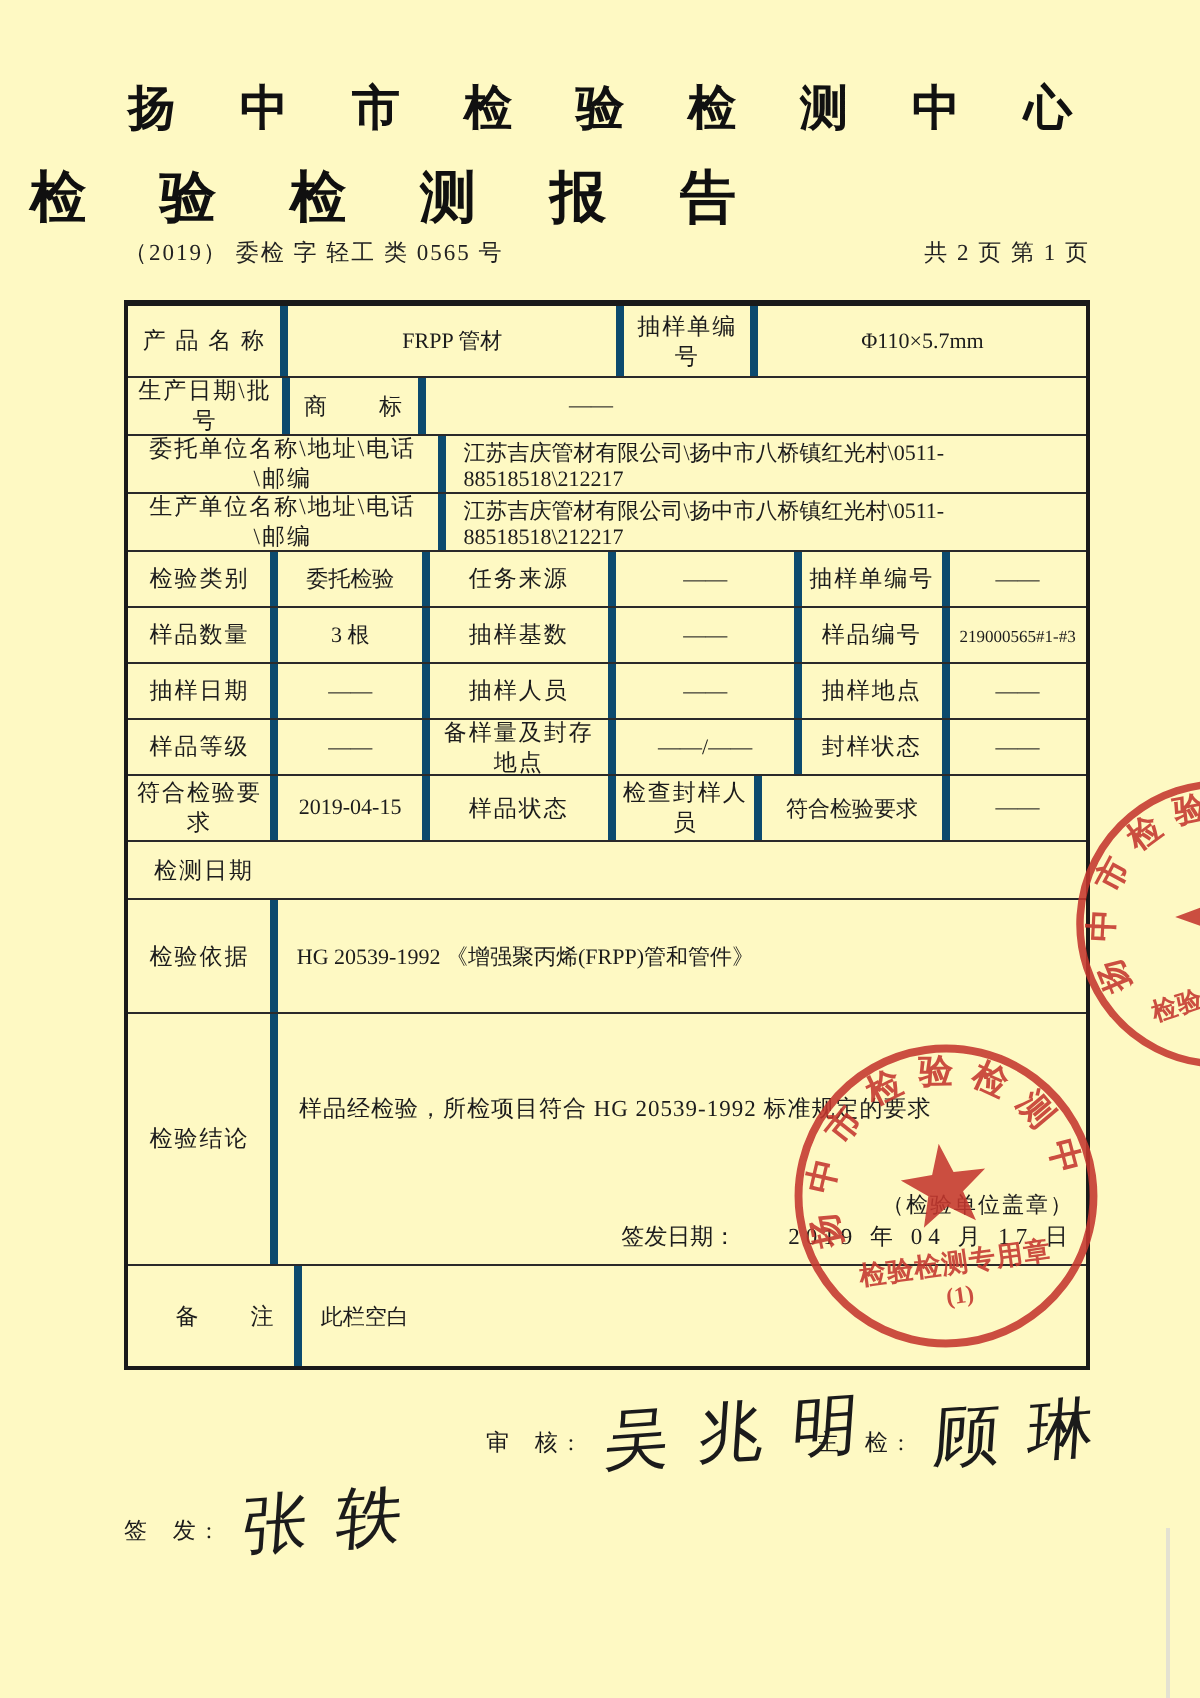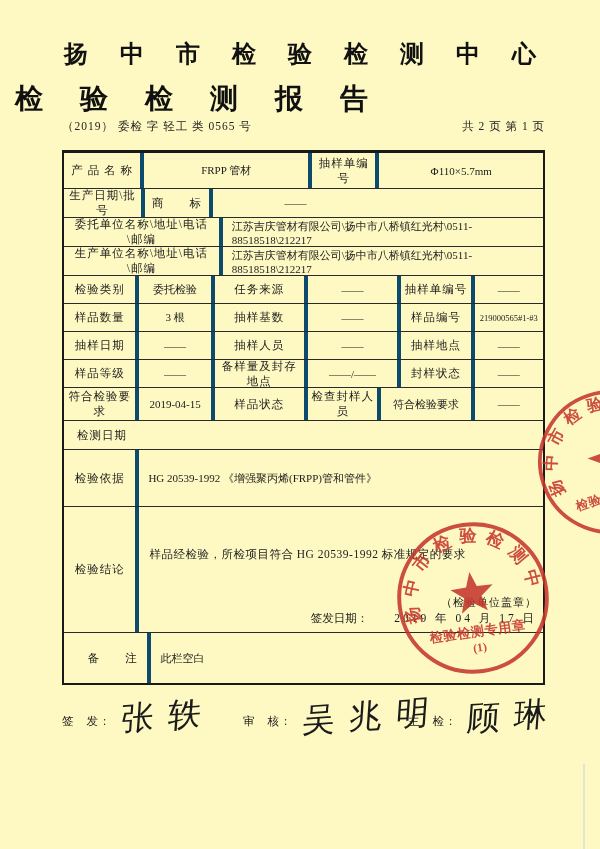--- a/index.html
+++ b/index.html
@@ -63,21 +63,21 @@
   .issue-date-line .date { letter-spacing: 3px; }
   
   .sig-area { position: absolute; top: 694px; left: 0; width: 600px; height: 70px; }
   .sig-group { position: absolute; display: flex; align-items: flex-start; }
   .sig-label { font-size: 11.5px; letter-spacing: 5px; padding-top: 20px; white-space: nowrap; }
   .sig-name {
     font-size: 33px; color: #1b1b1b; white-space: nowrap;
     margin-left: 10px; letter-spacing: 14px; font-weight: 500;
     transform: rotate(-4deg) skewX(-8deg);
   }
-  .sig1 { left: 62px; } .sig2 { left: 243px; } .sig3 { left: 408px; }
+  .sig1 { left: 62px; margin-top: 44px; } .sig2 { left: 243px; } .sig3 { left: 408px; }
   
   .stamp { position: absolute; opacity: .88; pointer-events: none; }
   .stamp-main { left: 394px; top: 519px; width: 158px; height: 158px; transform: rotate(-8deg); }
   .stamp-edge { left: 535px; top: 387px; width: 150px; height: 150px; transform: rotate(-18deg); }
   .scan-edge { position: absolute; right: 15px; bottom: 0; width: 2px; height: 85px; background: #d9d9d9; opacity: .7; }
 </style>
 </head>
 <body>
 
 <div class="page">

